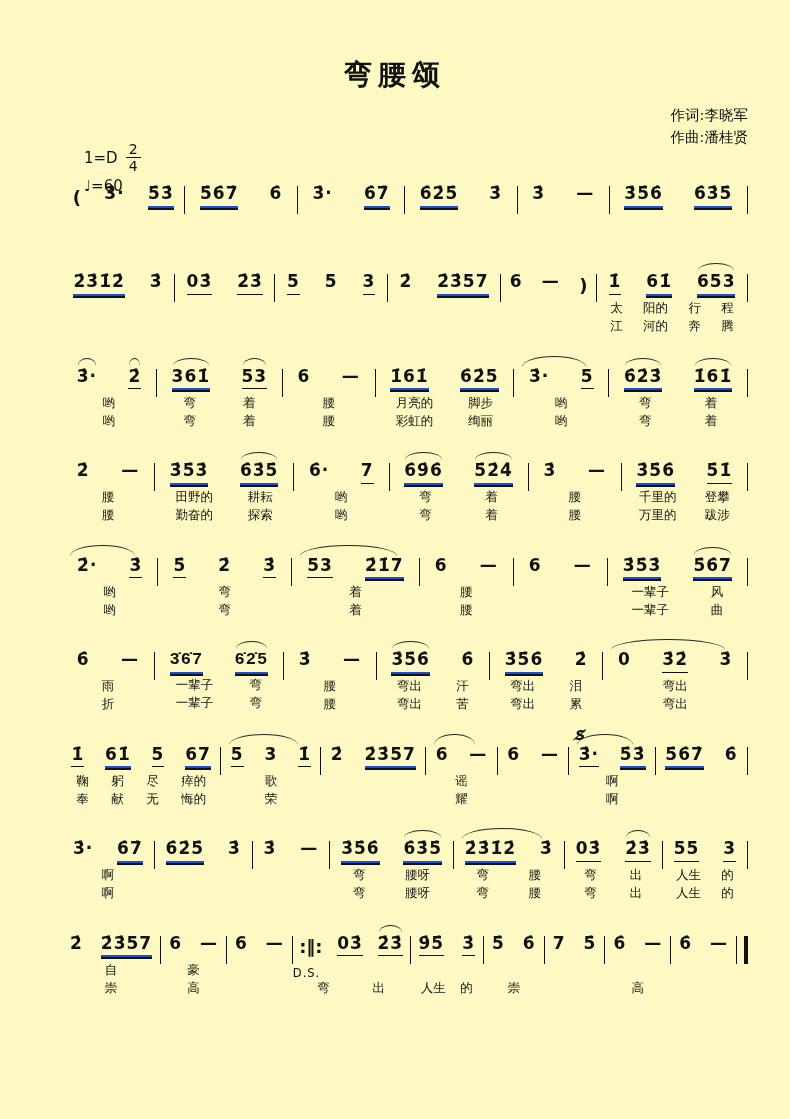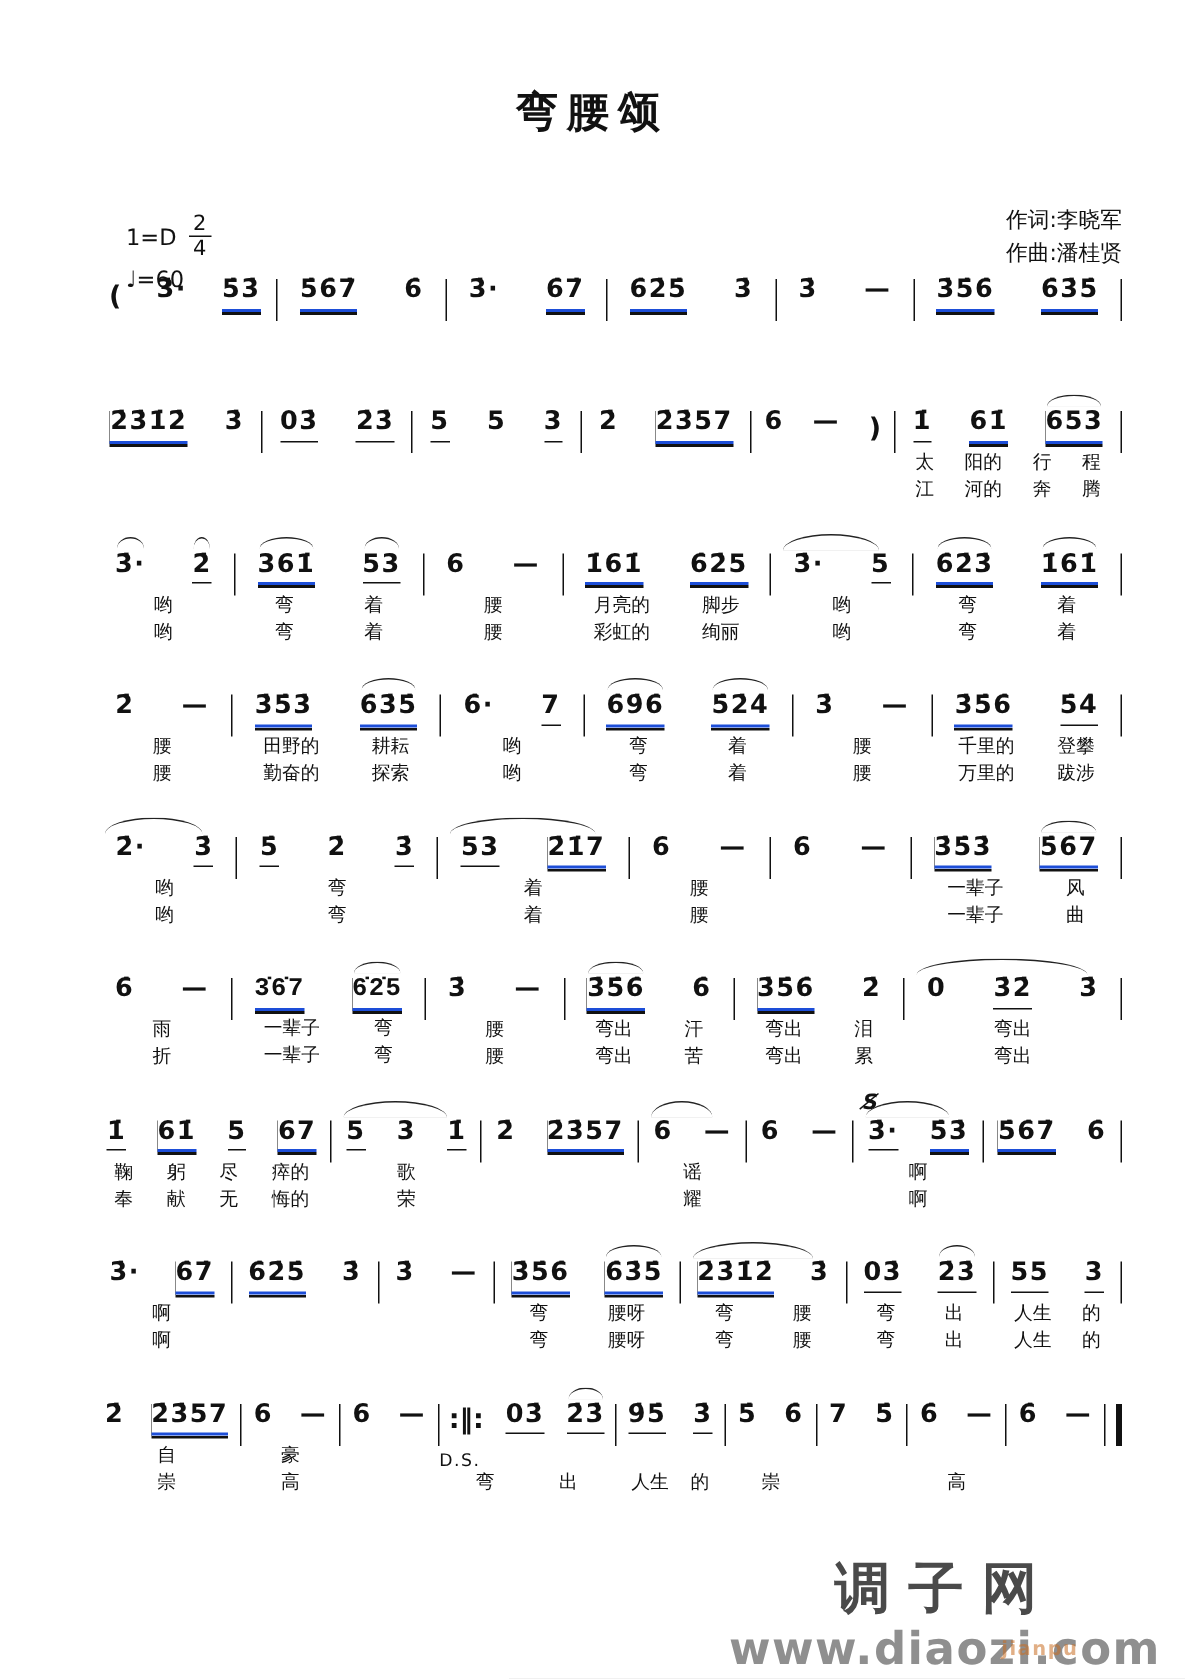--- a/index.html
+++ b/index.html
@@ -1,27 +1,27 @@
 <!DOCTYPE html>
 <html><head>
 <meta charset="utf-8">
 <style>
   html,body{margin:0;padding:0;background:#e8e8e8;}
-  .page{width:790px;height:1119px;background:#ffffff;position:relative;margin:0 auto;
+  .page{width:790px;height:1119px;background:#fef9c3;position:relative;margin:0 auto;
         font-family:"DejaVu Sans","Liberation Sans",sans-serif;color:#111;overflow:hidden;}
   
   .title{text-align:center;padding-top:56px;font-size:28px;font-weight:bold;letter-spacing:6px;
          font-family:"DejaVu Serif","Liberation Serif",serif;}
   .meta{position:relative;height:64px;margin-top:8px;}
   .keyblock{position:absolute;left:84px;top:0;font-size:15px;line-height:1.2;margin-top:39px;}
   .key-row{display:flex;align-items:center;gap:8px;}
   .meter{display:inline-flex;flex-direction:column;align-items:center;font-size:14px;line-height:1.15;}
   .meter .den{border-top:1px solid #111;padding:0 3px;}
   .tempo{margin-top:3px;font-size:15px;}
-  .credits{position:absolute;right:42px;top:2px;text-align:right;font-size:14.5px;line-height:1.55;margin-top:32px;}
+  .credits{position:absolute;right:42px;top:2px;text-align:right;font-size:14.5px;line-height:1.55;}
   
   .score{padding:4px 42px 0 62px;}
   .system{margin-bottom:18px;}
   .system.no-lyrics{margin-bottom:44px;}
   .sys-row{display:flex;align-items:flex-start;width:100%;}
   .measure{position:relative;display:flex;flex-direction:column;padding:0 3px;min-width:30px;}
   .m-notes{display:flex;align-items:flex-start;justify-content:space-around;gap:8px;
            font-weight:bold;font-size:17px;margin-top:14px;min-height:26px;}
   .note{position:relative;line-height:1.15;letter-spacing:1px;white-space:nowrap;}
   .u1{border-bottom:1px solid #111;padding-bottom:2px;}
@@ -347,21 +347,21 @@
               <span>腰</span>
             </div>
             <div class="lyr">
               <span>腰</span>
             </div>
           </div>
           <div class="barline"></div>
           <div class="measure" style="flex-grow: 2;">
             <div class="m-notes">
               <span class="note u2">3̇5̇6̇</span>
-              <span class="note u1">5̇4̇</span>
+              <span class="note u1">5̇1̇</span>
             </div>
             <div class="lyr">
               <span>千里的</span>
               <span>登攀</span>
             </div>
             <div class="lyr">
               <span>万里的</span>
               <span>跋涉</span>
             </div>
           </div>
@@ -826,18 +826,13 @@
               <span class="note u0">—</span>
             </div>
             <div class="lyr"></div>
             <div class="lyr"></div>
           </div>
           <div class="finalbar"></div>
         </div>
       </div>
     </div>
 
-  <div class="watermark">
-    <div class="wm-name">调子网</div>
-    <div class="wm-url">www.diaozi.com</div>
-    <span class="wm-overlay">jianpu</span>
-  </div>
 </div>
 
 </body></html>

